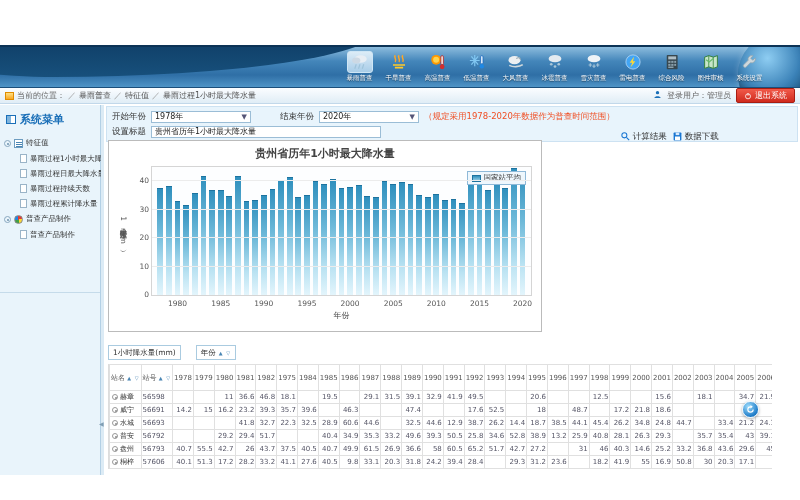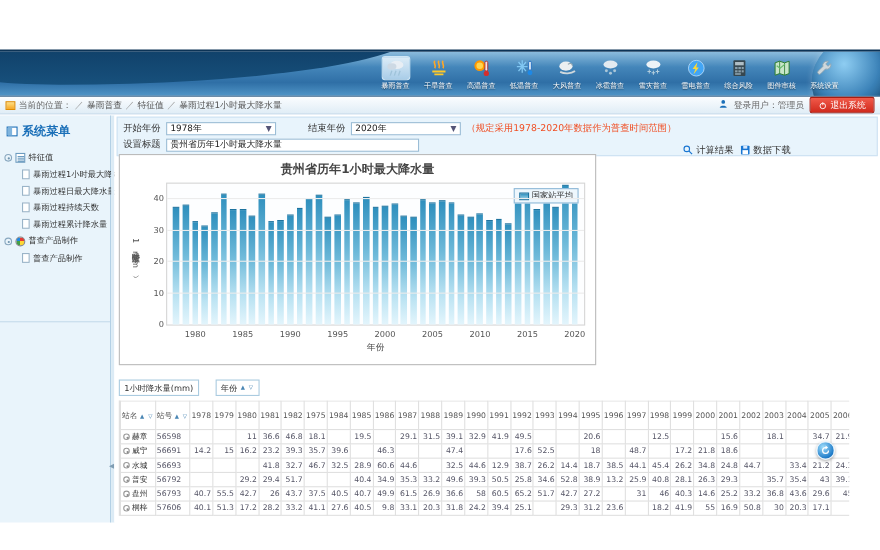--- a/index.html
+++ b/index.html
@@ -652,21 +652,21 @@
                   <td class="val"></td>
                 </tr>
                 <tr>
                   <td class="name"><span class="radio"></span>水城</td>
                   <td class="sid">56693</td>
                   <td class="val"></td>
                   <td class="val"></td>
                   <td class="val"></td>
                   <td class="val">41.8</td>
                   <td class="val">32.7</td>
-                  <td class="val">46.7</td>
+                  <td class="val">22.3</td>
                   <td class="val">32.5</td>
                   <td class="val">28.9</td>
                   <td class="val">60.6</td>
                   <td class="val">44.6</td>
                   <td class="val"></td>
                   <td class="val">32.5</td>
                   <td class="val">44.6</td>
                   <td class="val">12.9</td>
                   <td class="val">38.7</td>
                   <td class="val">26.2</td>
@@ -760,21 +760,21 @@
                   <td class="val">33.2</td>
                   <td class="val">41.1</td>
                   <td class="val">27.6</td>
                   <td class="val">40.5</td>
                   <td class="val">9.8</td>
                   <td class="val">33.1</td>
                   <td class="val">20.3</td>
                   <td class="val">31.8</td>
                   <td class="val">24.2</td>
                   <td class="val">39.4</td>
-                  <td class="val">25.1</td>
+                  <td class="val">28.4</td>
                   <td class="val"></td>
                   <td class="val">29.3</td>
                   <td class="val">31.2</td>
                   <td class="val">23.6</td>
                   <td class="val"></td>
                   <td class="val">18.2</td>
                   <td class="val">41.9</td>
                   <td class="val">55</td>
                   <td class="val">16.9</td>
                   <td class="val">50.8</td>

